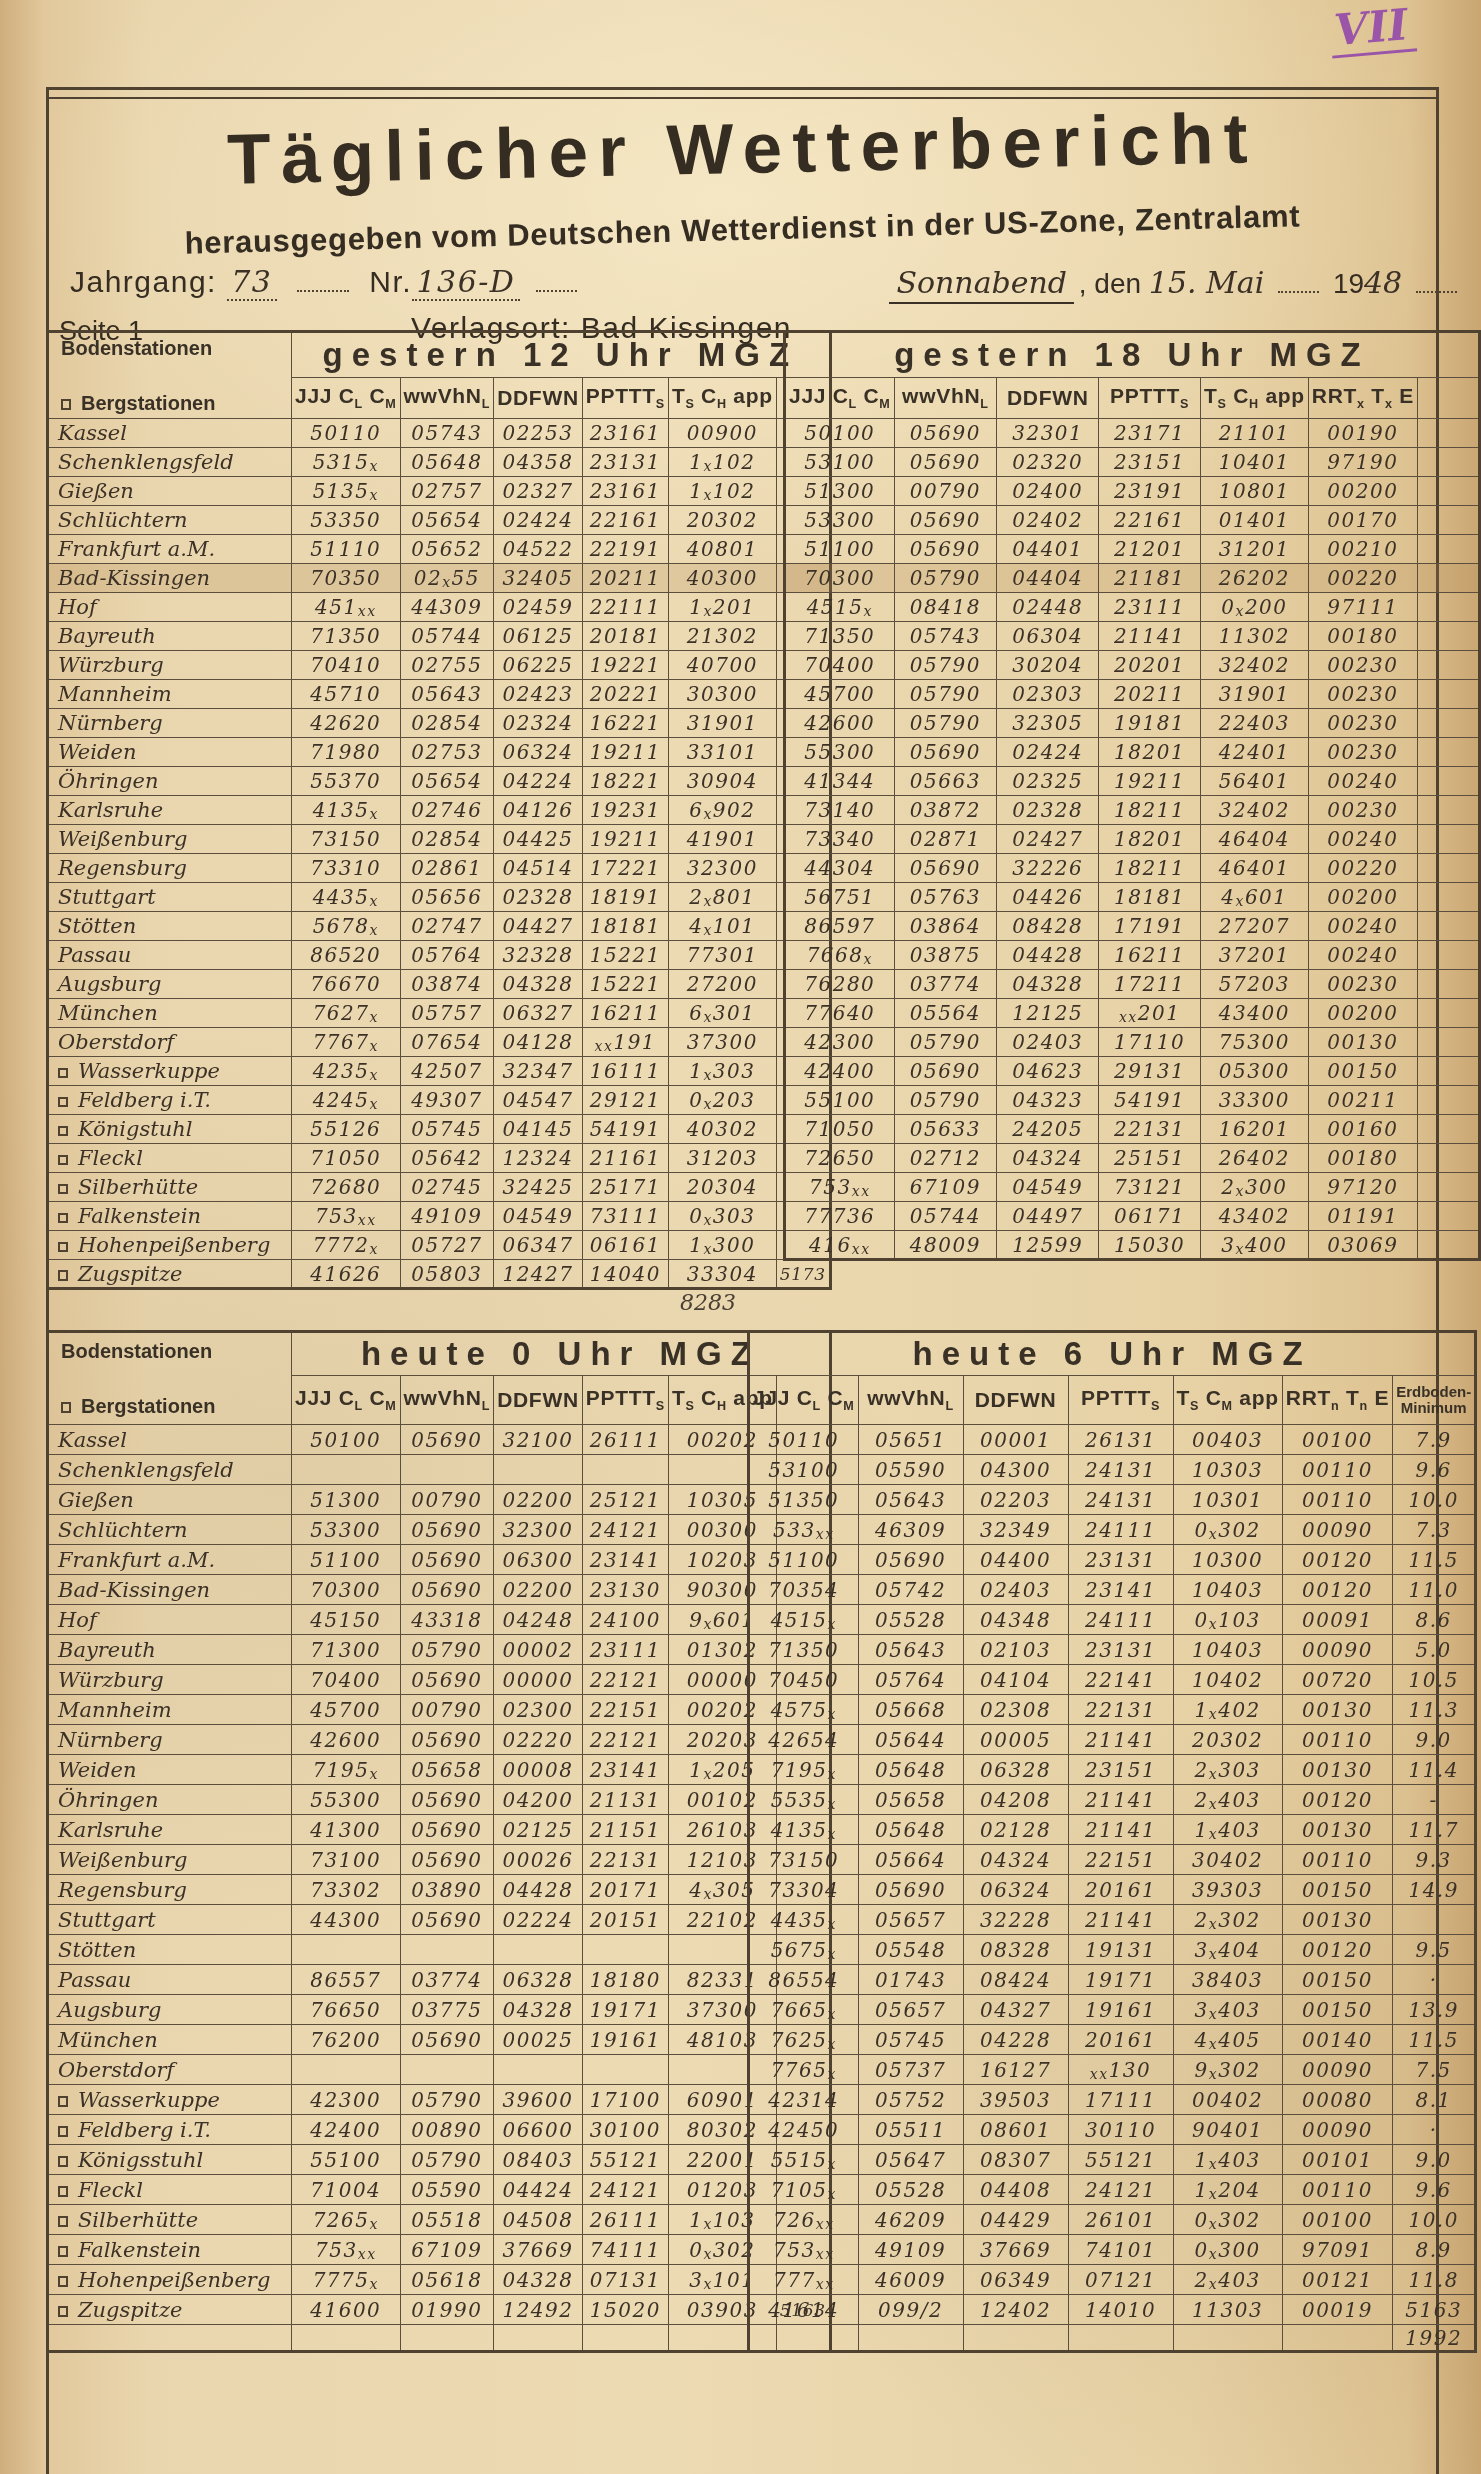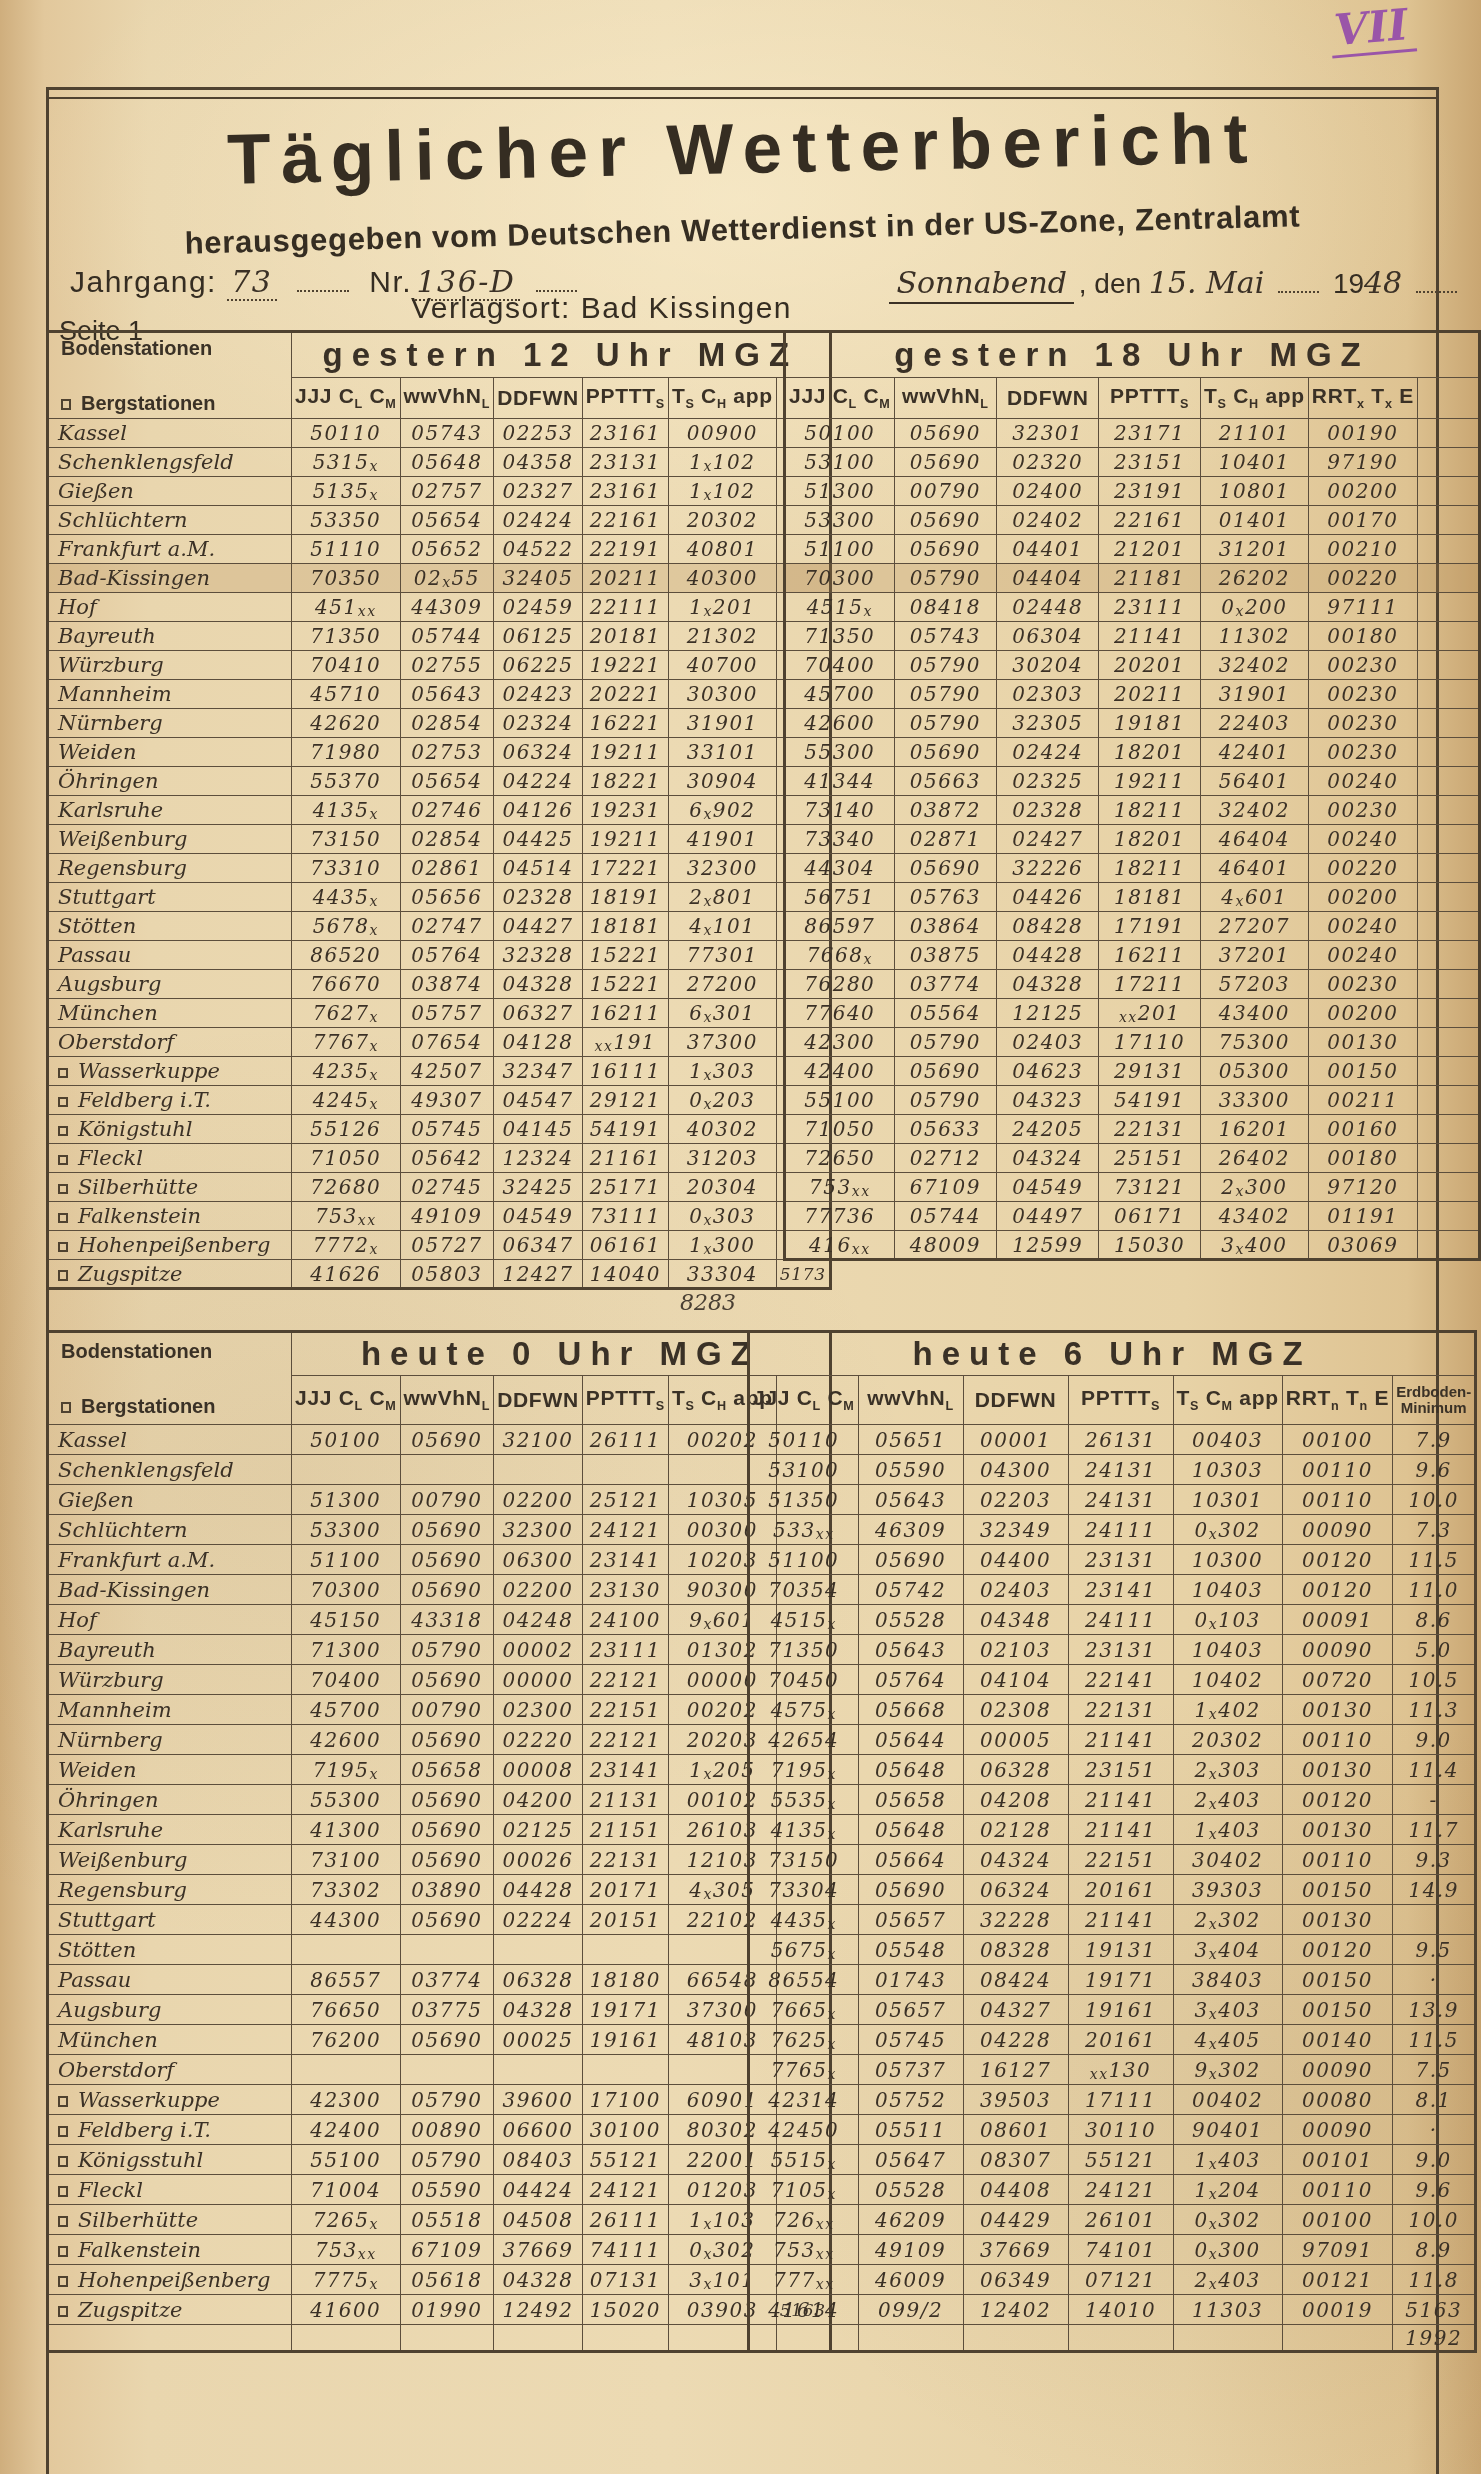--- a/index.html
+++ b/index.html
@@ -25,21 +25,21 @@
             font-weight:700;font-size:31px;letter-spacing:0.7px;color:#352d22;transform:rotate(-1.4deg)}
   .meta{position:absolute;left:70px;top:264px;font-size:30px;color:#352d22;letter-spacing:1.5px}
   .hand{font-family:"DejaVu Serif",serif;font-style:italic;color:#3b3126}
   .meta .hand{font-size:30px;border-bottom:2.2px dotted #4f4230;padding:0 4.4px}
   .gap{display:inline-block;width:52px;border-bottom:2.2px dotted #4f4230;height:25px;margin:0 10.4px}
   .gap.small{width:41px;margin:0 6px}
   .dateline{position:absolute;left:889px;top:265px;font-size:28px;color:#352d22}
   .dateline .day{font-size:30px;border-bottom:2.2px solid #3b3126;padding:0 7.4px 1.5px;margin-right:4.4px}
   .dateline .hand{font-size:30px}
   .seite{position:absolute;left:59px;top:316px;font-size:27px;color:#352d22}
-  .verlagsort{position:absolute;left:46px;top:291px;width:1111px;text-align:center;
+  .verlagsort{position:absolute;left:46px;top:311px;width:1111px;text-align:center;
               font-size:30px;letter-spacing:1.5px;color:#352d22}
 
   .blk{position:absolute}
   table.wt{border-collapse:collapse;table-layout:fixed;border:3px solid #4f4230;background:transparent}
   .wt th,.wt td{border:1.5px solid #5c4e3c;padding:0 3px;overflow:hidden;white-space:nowrap}
   .wt .grp{font-size:33px;font-weight:600;letter-spacing:9px;color:#3a3126;text-align:center}
   .wt .colh{font-size:21px;font-weight:600;color:#3a3126;text-align:center;letter-spacing:0.7px}
   .wt .colh sub,.wt .grp sub,.wt .stnh sub{font-size:.6em}
   .wt .stnh{font-size:20px;font-weight:600;color:#3a3126;text-align:left;padding-left:12px;vertical-align:middle}
   .wt .stnh .l2{margin-top:32px}
@@ -867,21 +867,21 @@
             <td class="val"></td>
             <td class="val"></td>
             <td class="val extra"></td>
           </tr>
           <tr>
             <td class="stn">Passau</td>
             <td class="val">86557</td>
             <td class="val">03774</td>
             <td class="val">06328</td>
             <td class="val">18180</td>
-            <td class="val">66548</td>
+            <td class="val">82331</td>
             <td class="val extra"></td>
           </tr>
           <tr>
             <td class="stn">Augsburg</td>
             <td class="val">76650</td>
             <td class="val">03775</td>
             <td class="val">04328</td>
             <td class="val">19171</td>
             <td class="val">37300</td>
             <td class="val extra"></td>

